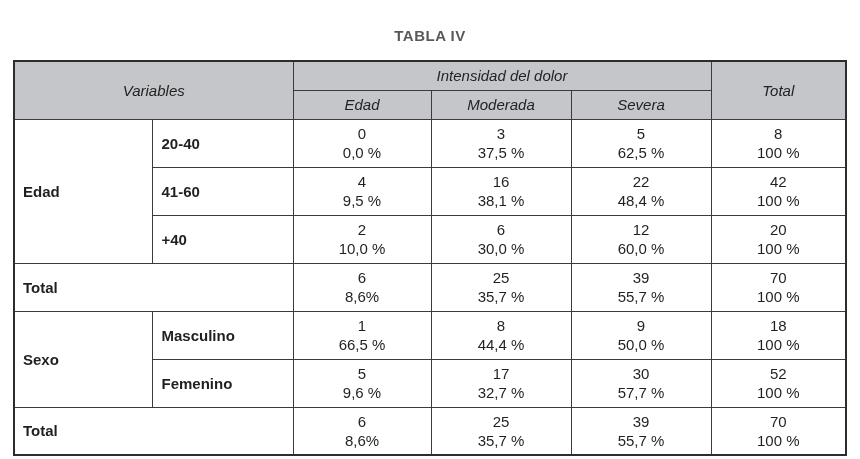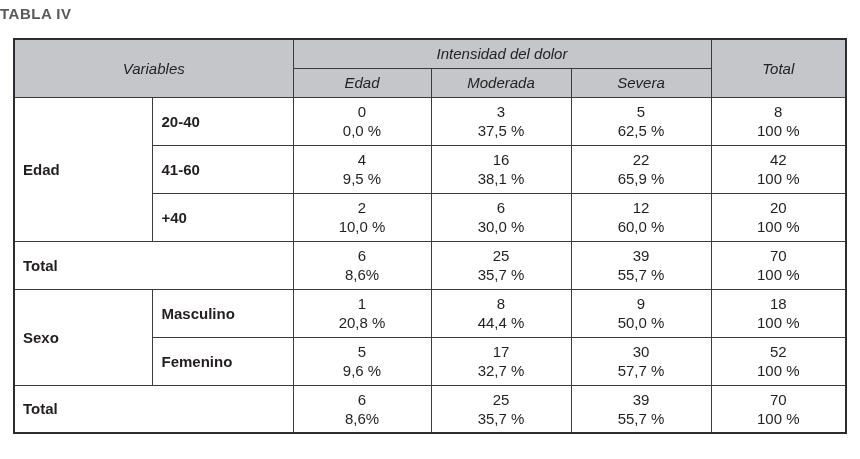--- a/index.html
+++ b/index.html
@@ -6,21 +6,22 @@
   html, body { margin: 0; padding: 0; background: #ffffff; }
   .page {
     width: 860px;
     height: 459px;
     background: #ffffff;
     font-family: "Liberation Sans", sans-serif;
     color: #231f20;
     overflow: hidden;
   }
   .title {
-    padding-top: 5px;
+    padding-top: 27px;
+    text-align: center;
     font-size: 15px;
     font-weight: bold;
     color: #58595b;
     letter-spacing: 0.5px;
   }
   .subtitle {
     margin-top: 4px;
     text-align: center;
     font-size: 15px;
     font-weight: 400;
@@ -111,21 +112,21 @@
         <td class="num">
             <div class="n">4</div>
             <div class="p">9,5 %</div>
           </td>
         <td class="num">
             <div class="n">16</div>
             <div class="p">38,1 %</div>
           </td>
         <td class="num">
             <div class="n">22</div>
-            <div class="p">65,9 %</div>
+            <div class="p">48,4 %</div>
           </td>
         <td class="num">
             <div class="n">42</div>
             <div class="p">100 %</div>
           </td>
       </tr>
 
       <tr>
         <td class="lbl">+40</td>
         <td class="num">
@@ -164,21 +165,21 @@
             <div class="n">70</div>
             <div class="p">100 %</div>
           </td>
       </tr>
 
       <tr>
         <td class="lbl" rowspan="2">Sexo</td>
         <td class="lbl">Masculino</td>
         <td class="num">
             <div class="n">1</div>
-            <div class="p">20,8 %</div>
+            <div class="p">66,5 %</div>
           </td>
         <td class="num">
             <div class="n">8</div>
             <div class="p">44,4 %</div>
           </td>
         <td class="num">
             <div class="n">9</div>
             <div class="p">50,0 %</div>
           </td>
         <td class="num">

